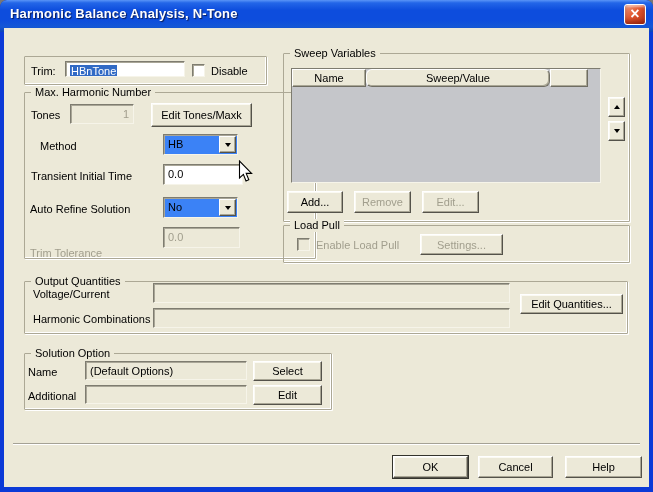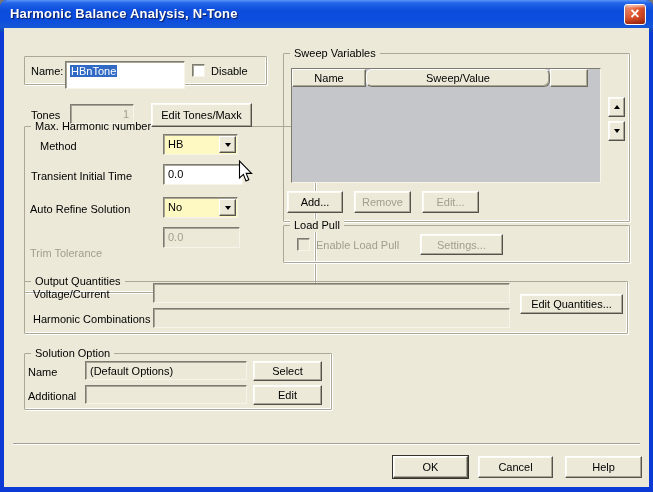--- a/index.html
+++ b/index.html
@@ -58,21 +58,21 @@
   }
   .btn.dis{color:var(--disabled-text,#A19E8D);}
   .btn.default{outline:1px solid #34342D;}
   .checkbox{
     position:absolute;width:13px;height:13px;background:#fff;
     border:1px solid;border-color:#7E7C70 #F6F4E9 #F6F4E9 #7E7C70;
     box-shadow:inset 1px 1px 0 #A9A697;
   }
   .checkbox.dis{background:var(--face,#ECE9D8);}
   .combo{
-    position:absolute;background:#fef9c3;
+    position:absolute;background:#3b82f6;
     border:1px solid;border-color:#7E7C70 #F6F4E9 #F6F4E9 #7E7C70;
     box-shadow:inset 1px 1px 0 #A9A697;
     padding-left:10px;
   }
   .combo-text{position:absolute;left:4px;top:3px;line-height:13px;}
   .combo-btn{
     position:absolute;top:1px;right:1px;bottom:1px;width:17px;
     background:var(--face,#ECE9D8);
     border:1px solid;border-color:#FFFFFF #54524A #54524A #FFFFFF;
     box-shadow:inset -1px -1px 0 #A9A695;
@@ -104,28 +104,28 @@
   <div class="titlebar">
     <span class="title-text">Harmonic Balance Analysis, N-Tone</span>
     <div class="closebtn">
       <span class="x">×</span>
     </div>
   </div>
 
   <div class="client"></div>
 
   <div class="groupbox" style="left:24px;top:56px;width:243px;height:29px;"></div>
-  <span class="lbl" style="left:31px;top:65px;">Name:</span>
-  <div class="sunken" style="left:65px;top:61px;width:120px;height:28px;">
+  <span class="lbl" style="left:31px;top:65px;">Trim:</span>
+  <div class="sunken" style="left:65px;top:61px;width:120px;height:16px;">
     <span class="sel">HBnTone</span>
   </div>
   <span class="checkbox" style="left:192px;top:64px;"></span>
   <span class="lbl" style="left:211px;top:65px;">Disable</span>
 
-  <div class="groupbox" style="left:24px;top:92px;width:292px;height:167px;margin-top:34px;">
+  <div class="groupbox" style="left:24px;top:92px;width:292px;height:167px;">
     <span class="legend">Max. Harmonic Number</span>
   </div>
   <span class="lbl" style="left:31px;top:109px;">Tones</span>
   <div class="sunken dis right" style="left:70px;top:104px;width:64px;height:20px;">1</div>
   <div class="btn" style="left:151px;top:103px;width:101px;height:24px;">
     <span>Edit Tones/Maxk</span>
   </div>
 
   <span class="lbl" style="left:30px;top:140px;margin-left:10px;">Method</span>
   <div class="combo" style="left:163px;top:134px;width:75px;height:21px;">

